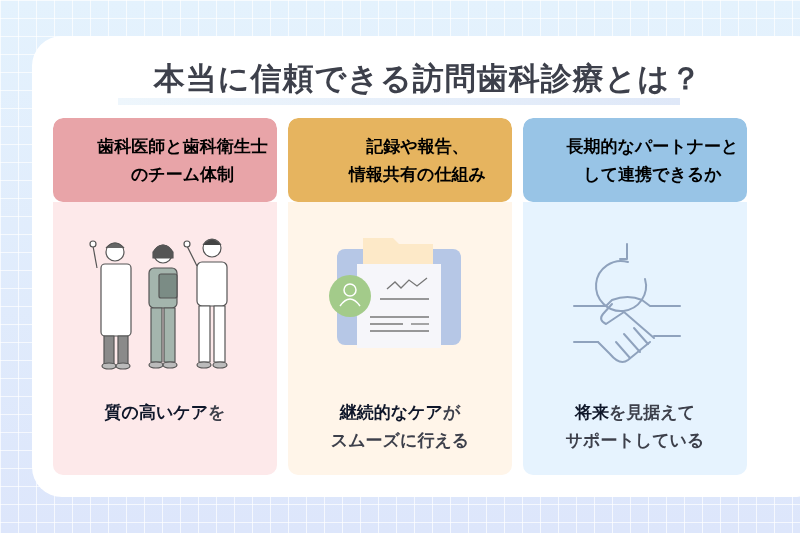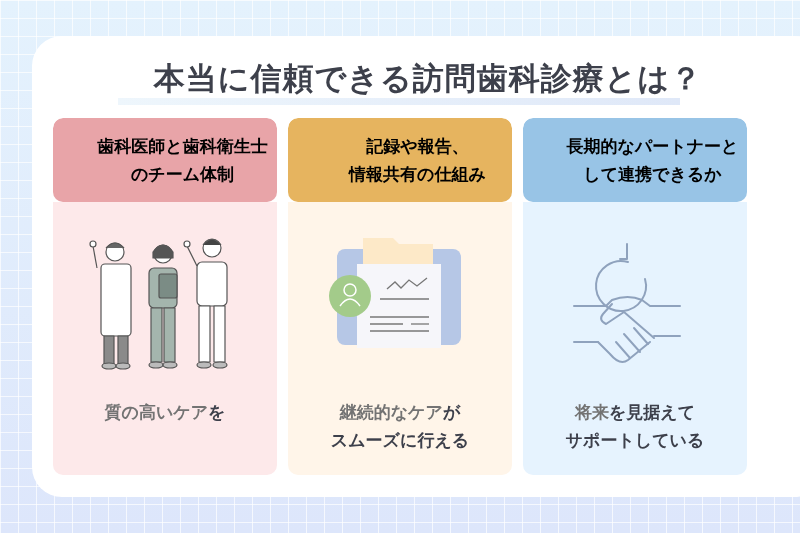--- a/index.html
+++ b/index.html
@@ -35,21 +35,21 @@
     height: 84px; display: flex; align-items: center; justify-content: center;
     text-align: center; color: #000000; font-size: 17px; font-weight: bold;
     line-height: 28px; border-radius: 10px; white-space: pre-line; padding-left: 35px;
   }
   .col-body { position: absolute; top: 84px; left: 0; right: 0; bottom: 0; }
   .illus { position: absolute; left: 0; right: 0; top: 22px; height: 150px; display: flex; justify-content: center; }
   .caption {
     position: absolute; left: 0; right: 0; top: 196px; text-align: center;
     font-size: 17px; font-weight: bold; line-height: 28px; color: #3d404b;
   }
-  .accent { color: #737373; }
+  .accent { color: #0f172a; }
   .c1 { left: 21px; } .c1 .col-header { background: #e8a4a8; } .c1 .col-body { background: #fde9ea; }
   .c2 { left: 256px; } .c2 .col-header { background: #e6b45f; } .c2 .col-body { background: #fff5e9; }
   .c3 { left: 491px; } .c3 .col-header { background: #98c4e6; } .c3 .col-body { background: #e6f3fe; }
 </style>
 </head>
 <body>
 
 <div class="card">
   <div class="title-underline"></div>
   <h1 class="title">本当に信頼できる訪問歯科診療とは？</h1>

